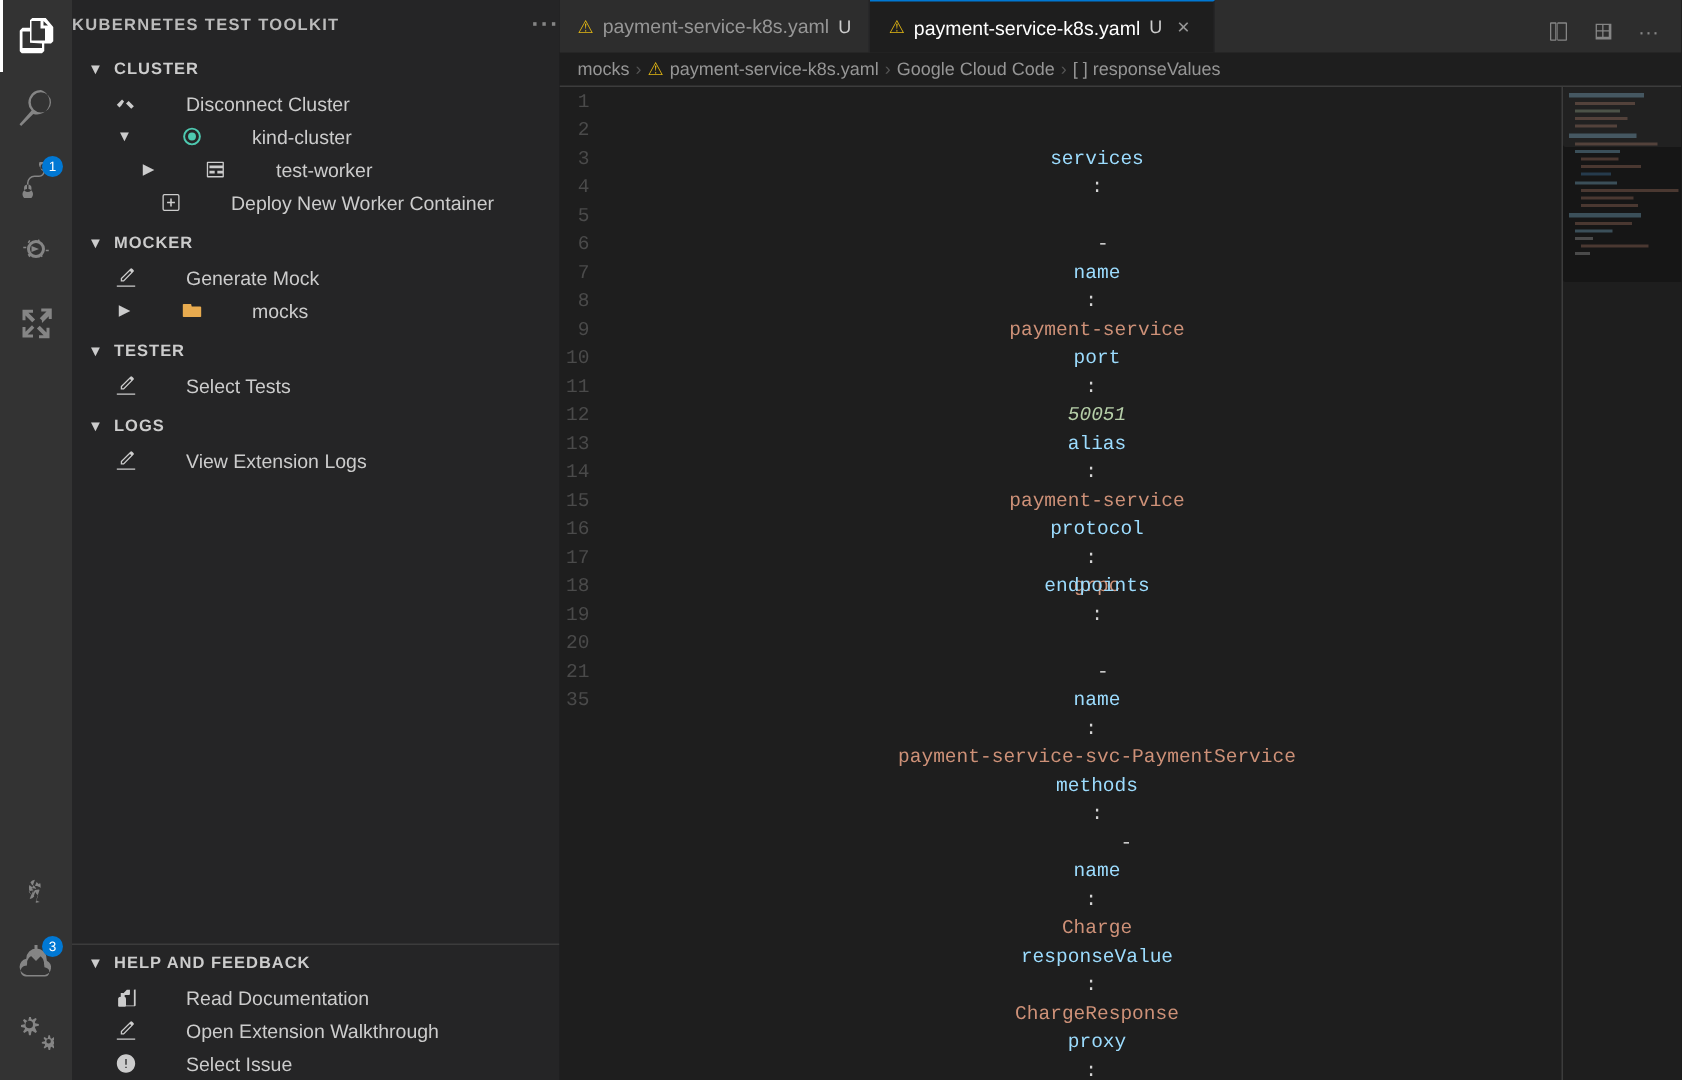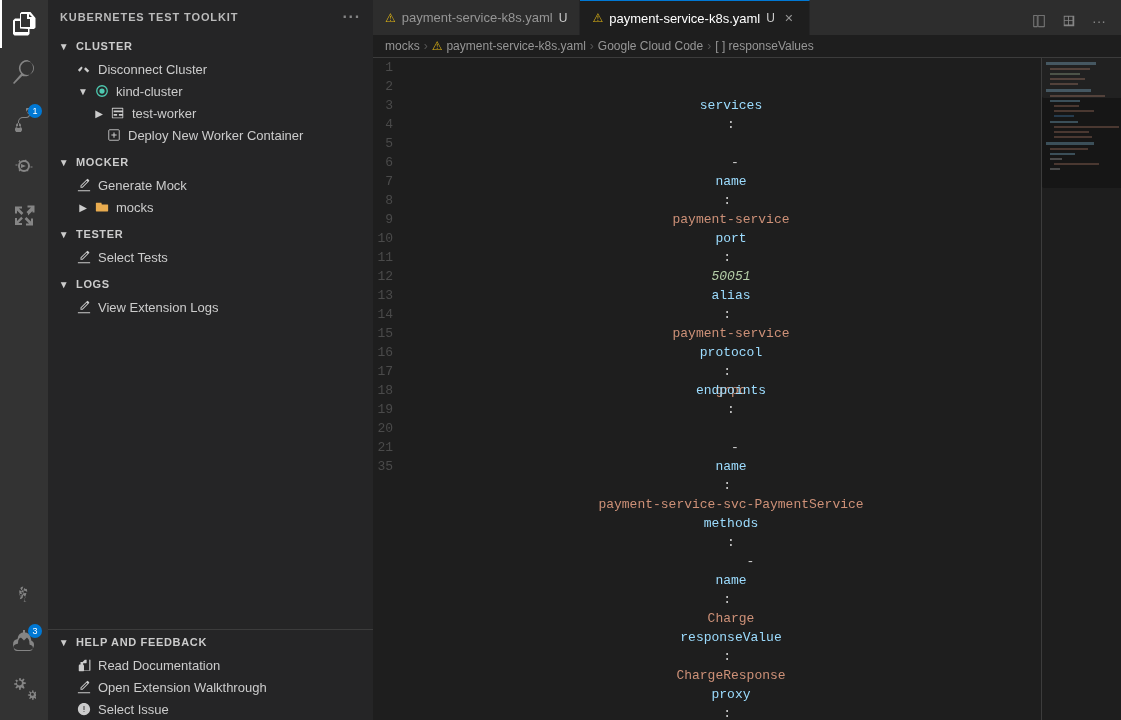--- a/index.html
+++ b/index.html
@@ -72,21 +72,21 @@
       display: flex;
       flex-direction: column;
       flex-shrink: 0;
       overflow-y: auto;
       overflow-x: hidden;
     }
     .sidebar-title-bar {
       display: flex;
       align-items: center;
       justify-content: space-between;
-      padding: 8px 12px;
+      padding: 8px 0;
       font-size: 11px;
       font-weight: 600;
       letter-spacing: 0.08em;
       color: #bbbbbb;
       text-transform: uppercase;
     }
     .sidebar-title-bar .dots {
       color: #858585;
       font-size: 16px;
       cursor: pointer;
@@ -113,20 +113,21 @@
       font-size: 10px;
       color: #cccccc;
     }
     .sidebar-item {
       display: flex;
       align-items: center;
       padding: 3px 8px 3px 20px;
       cursor: pointer;
       color: #cccccc;
       font-size: 13px;
+      gap: 26px;
     }
     .sidebar-item.active { background: #094771; color: #ffffff; }
     .sidebar-item .item-icon {
       width: 16px;
       height: 16px;
       margin-right: 6px;
       display: inline-flex;
       align-items: center;
       justify-content: center;
       flex-shrink: 0;

